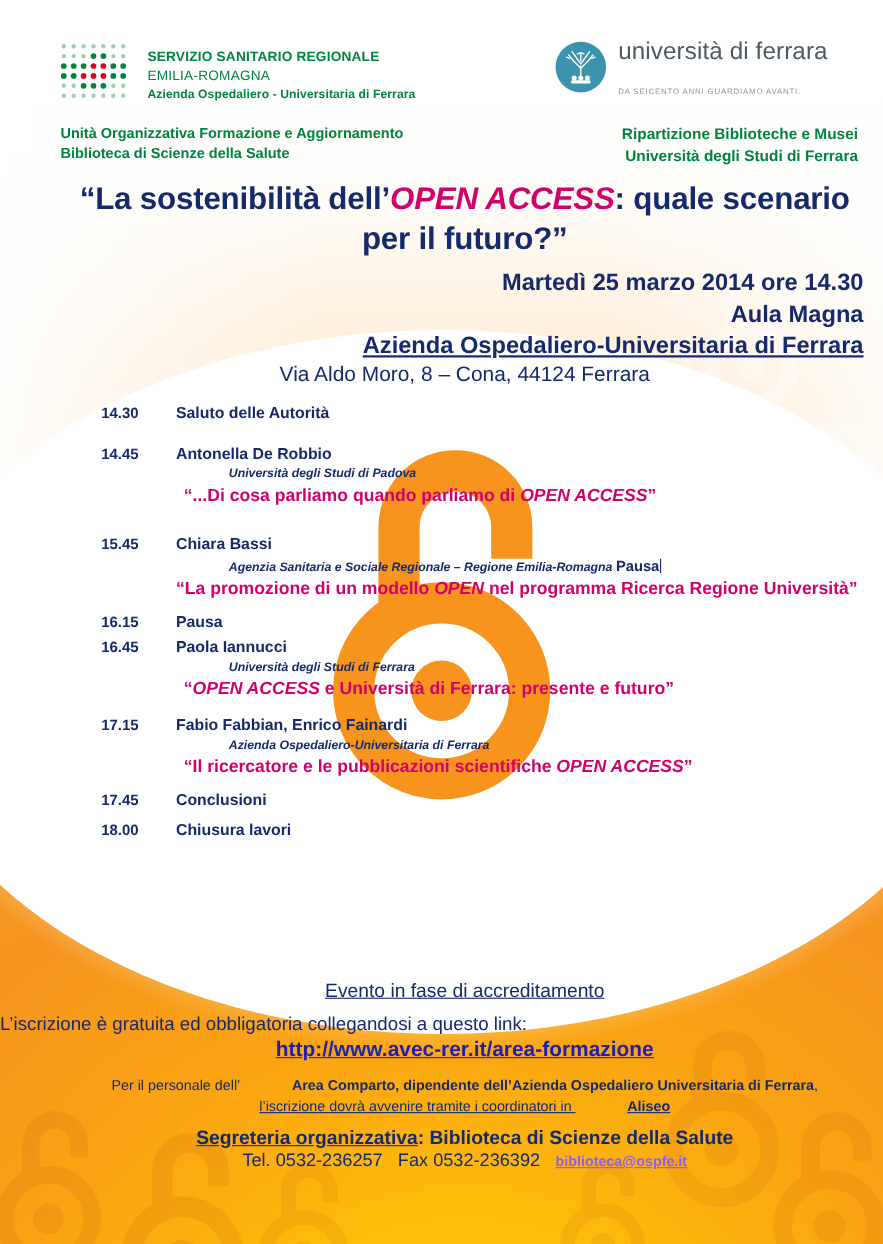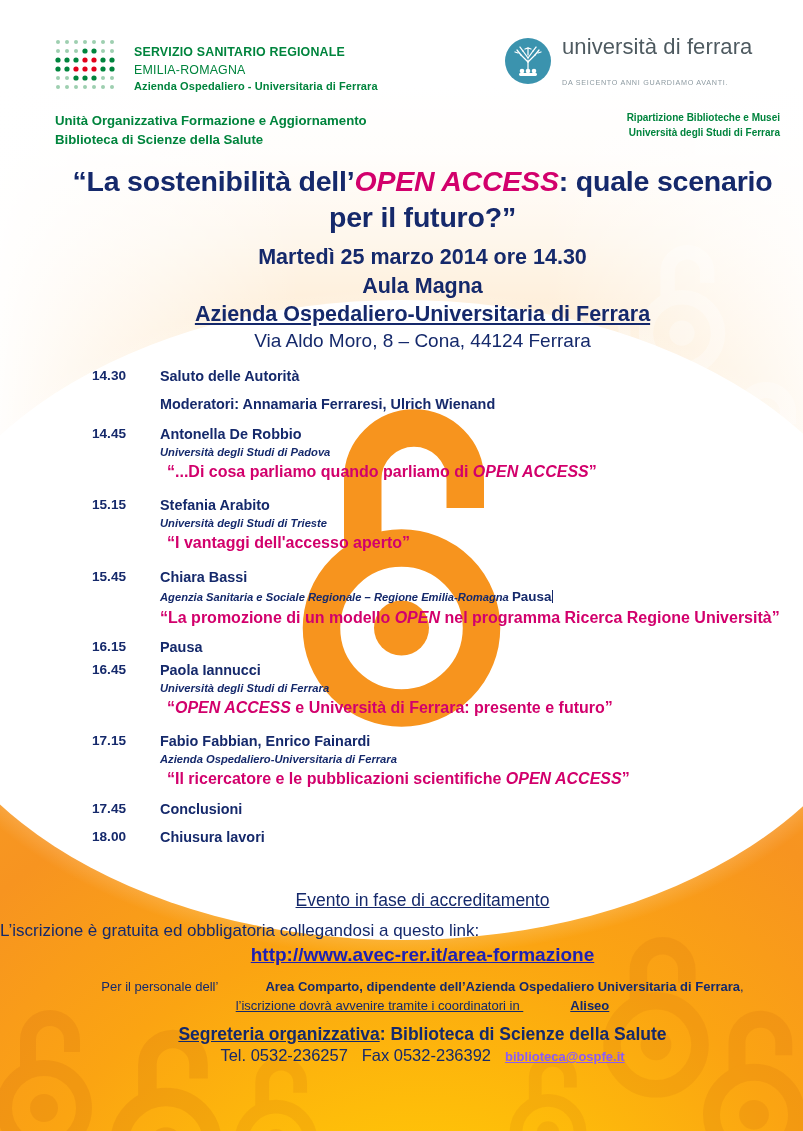--- a/index.html
+++ b/index.html
@@ -77,49 +77,49 @@
 
   .unife-logo{position:absolute;left:505px;top:0px;display:flex;align-items:center;gap:11px;}
   .unife-mark{width:46px;height:46px;border-radius:50%;background:#3b93ae;position:relative;flex:0 0 auto;}
   .unife-mark svg{position:absolute;left:0;top:0;}
   .unife-words{padding-top:2px;}
   .unife-name{font-size:22px;color:#4e5a60;line-height:1;letter-spacing:.1px;}
   .unife-tag{font-size:7.2px;color:#8d9aa1;letter-spacing:.72px;margin-top:20px;}
 
   .subheads{position:absolute;left:0;right:0;top:111px;height:40px;color:#00843d;}
   .sub-left{position:absolute;left:55px;top:0;font-size:13.2px;font-weight:bold;line-height:1.45;}
-  .sub-right{position:absolute;right:65px;top:0;font-size:10px;font-weight:bold;line-height:1.45;text-align:right;}
+  .sub-right{position:absolute;right:65px;top:0;font-size:14px;font-weight:bold;line-height:1.45;text-align:right;}
 
   .title{
     position:absolute;left:60px;right:60px;top:163px;
     text-align:center;color:#15296b;
     font-size:28.5px;font-weight:bold;line-height:1.28;letter-spacing:-.2px;
   }
   .title .oa{color:#d2006c;font-style:italic;}
 
   .when{
     position:absolute;left:60px;right:60px;top:243px;
-    text-align:center;color:#15296b;font-weight:bold;
+    text-align:right;color:#15296b;font-weight:bold;
     font-size:21.5px;line-height:1.33;
   }
   .when .u{text-decoration:underline;}
   .addr{
     position:absolute;left:60px;right:60px;top:330px;
     text-align:center;color:#15296b;font-weight:normal;font-size:19px;
   }
 
   
   .programme{position:absolute;left:92px;right:56px;top:366px;}
   .row{display:flex;align-items:flex-start;margin-bottom:2px;}
   .time{
     flex:0 0 68px;color:#15296b;font-weight:bold;font-size:13.6px;line-height:1.48;
   }
   .body{flex:1 1 auto;min-width:0;}
   .speaker{color:#15296b;font-weight:bold;font-size:14.4px;line-height:1.45;}
-  .affil{color:#15296b;font-weight:bold;font-style:italic;font-size:11.2px;line-height:1.35;}
+  .affil{color:#15296b;font-weight:bold;font-style:italic;font-size:11.2px;line-height:1.35;margin-left:48px;}
   .affil .tail{font-style:normal;font-size:13.4px;}
   .caret{display:inline-block;width:1px;height:13px;background:#15296b;vertical-align:-2px;margin:0 .5px;}
   .talk{color:#d2006c;font-weight:bold;font-size:16px;line-height:1.28;margin-top:2px;}
   .talk .it{font-style:italic;}
   .talk.ind{padding-left:7px;}
   .plain{color:#15296b;font-weight:bold;font-size:14.4px;line-height:1.45;}
   .gapS{height:7px;}
   .gapM{height:11px;}
 
   
@@ -400,43 +400,34 @@
     </div>
     <div class="addr">Via Aldo Moro, 8 – Cona, 44124 Ferrara</div>
 
     <div class="programme">
 
       <div class="row">
         <div class="time">14.30</div>
         <div class="body">
           <div class="speaker">Saluto delle Autorità</div>
           <div class="gapS"></div>
-          <div class="speaker">Moderatori: Annamaria Ferraresi, Ulrich Wienand</div>
         </div>
       </div>
       <div class="gapS"></div>
 
       <div class="row">
         <div class="time">14.45</div>
         <div class="body">
           <div class="speaker">Antonella De Robbio</div>
           <div class="affil">Università degli Studi di Padova</div>
           <div class="talk ind"><span>“...Di cosa parliamo quando parliamo di </span><span class="it">OPEN ACCESS</span><span>”</span></div>
         </div>
       </div>
       <div class="gapM"></div>
 
-      <div class="row">
-        <div class="time">15.15</div>
-        <div class="body">
-          <div class="speaker">Stefania Arabito</div>
-          <div class="affil">Università degli Studi di Trieste</div>
-          <div class="talk ind"><span>“I vantaggi dell'accesso aperto”</span><span class="it"></span><span></span></div>
-        </div>
-      </div>
       <div class="gapM"></div>
 
       <div class="row">
         <div class="time">15.45</div>
         <div class="body">
           <div class="speaker">Chiara Bassi</div>
           <div class="affil"><span>Agenzia Sanitaria e Sociale Regionale – Regione Emilia-Romagna</span> <span class="tail">Pausa</span><span class="caret"></span></div>
           <div class="talk"><span> “La promozione di un modello </span><span class="it">OPEN</span><span> nel programma Ricerca Regione Università”</span></div>
         </div>
       </div>

